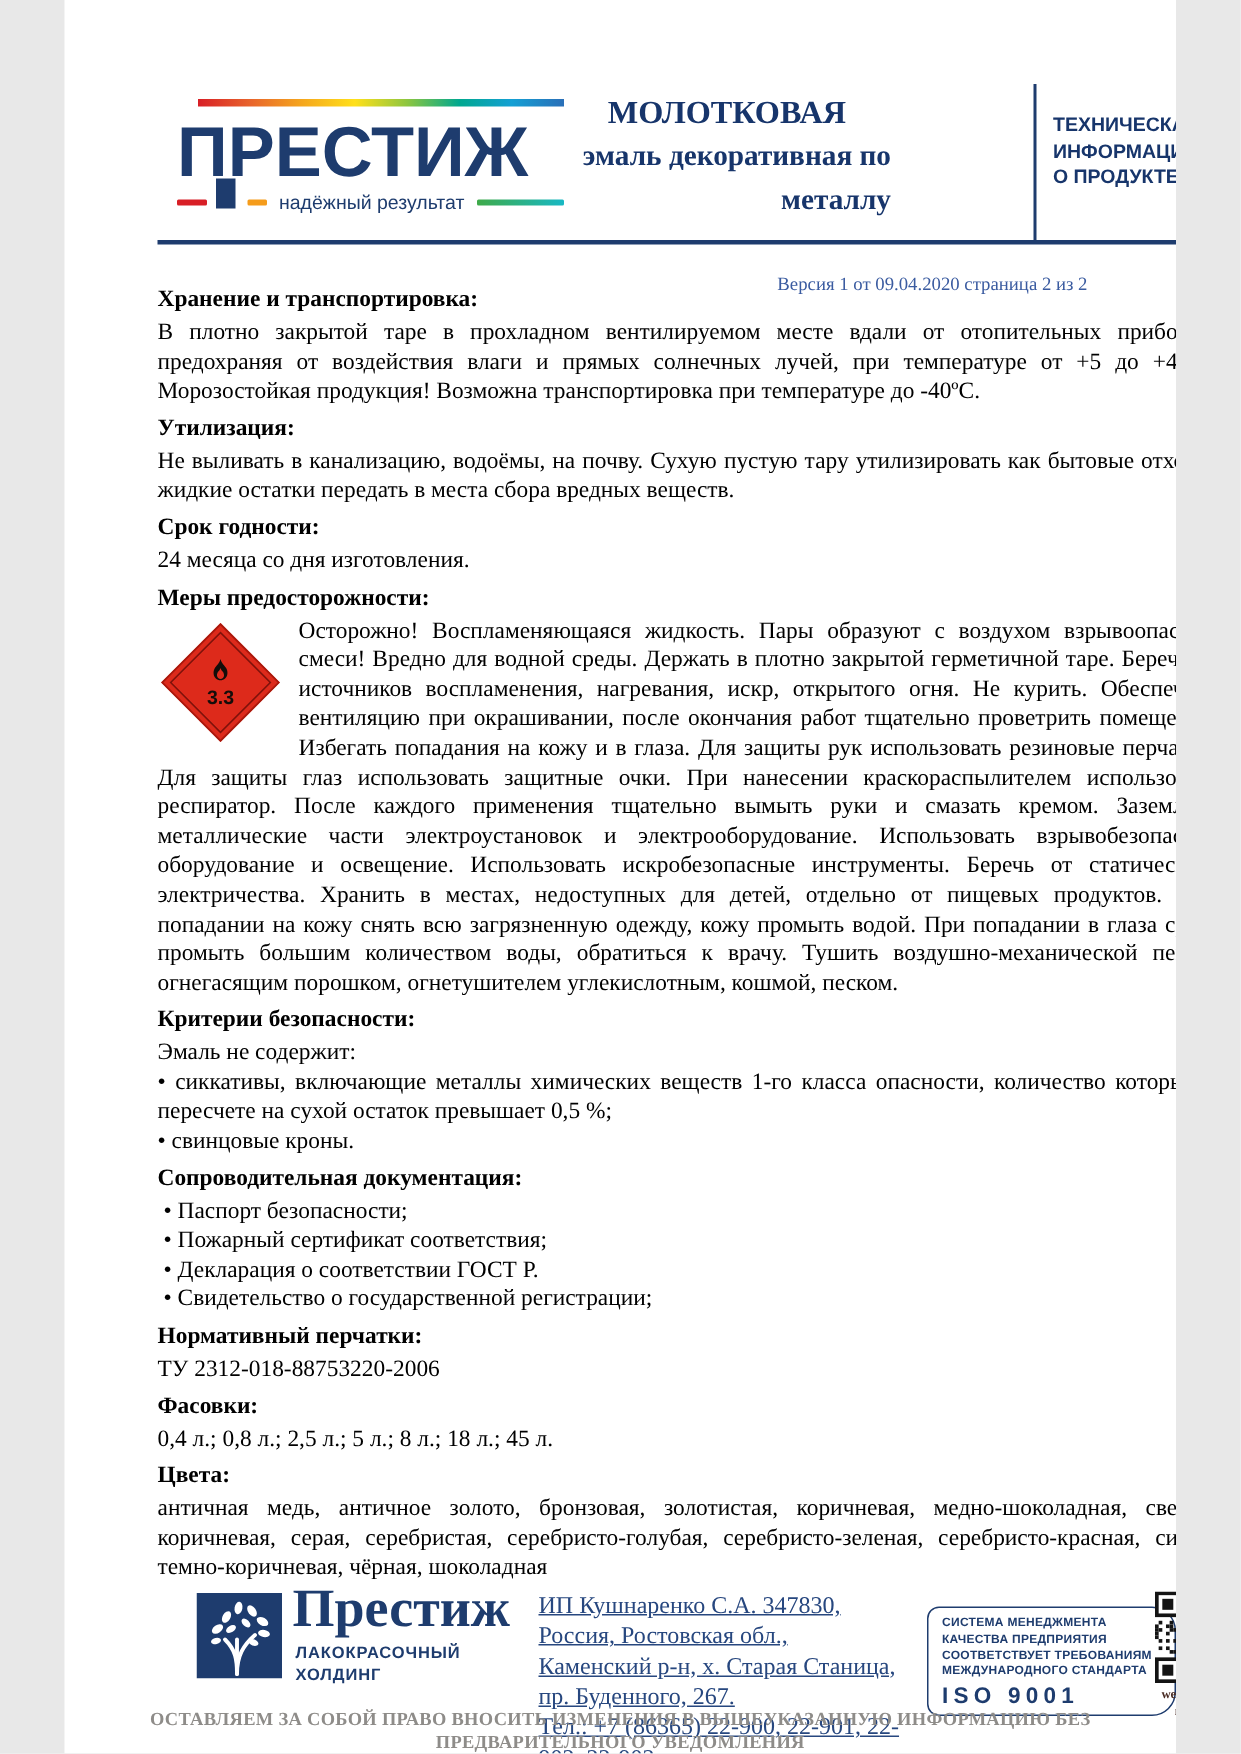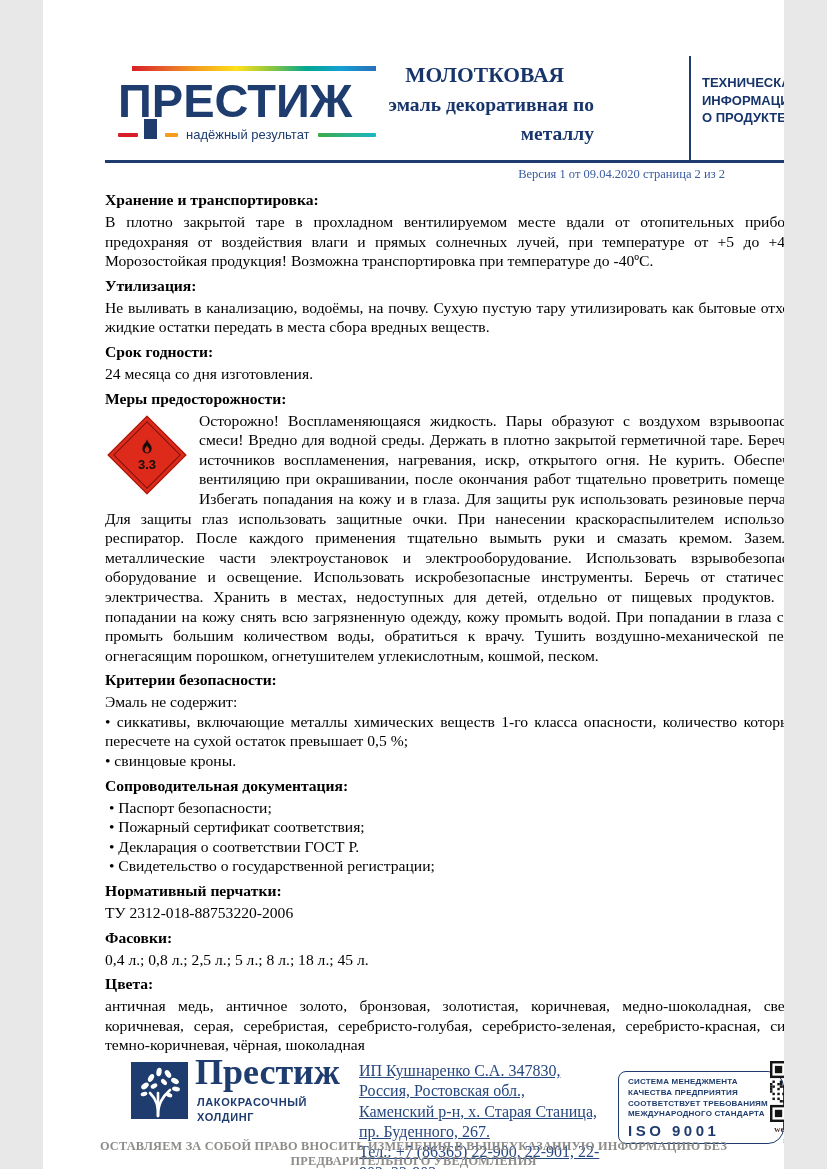--- a/index.html
+++ b/index.html
@@ -25,21 +25,21 @@
     background:linear-gradient(90deg,#3faa49,#18b8c4);}
   .title-block{position:absolute; right:190px; top:60px; width:270px; text-align:right;
     color:#17356b; font-weight:bold;}
   .title-main{font-size:21.5px; padding-right:30px; line-height:1.4;}
   .title-rest{font-size:19.5px; line-height:1.5; white-space:pre-line;}
   .header-vdivider{position:absolute; left:646px; top:56px; width:2px; height:105px; background:#1e3c6e;}
   .doc-type{position:absolute; left:659px; top:74px; width:120px;
     font-family:"Liberation Sans",sans-serif; font-weight:bold; font-size:13px;
     color:#17356b; line-height:1.35; white-space:pre-line;}
   .header-rule{position:absolute; left:62px; top:160px; width:706px; height:3px; background:#1e3c6e;}
-  .version-line{position:absolute; right:59px; top:167px; font-size:12.5px; color:#3a5ba0;}
+  .version-line{position:absolute; right:59px; top:182px; font-size:12.5px; color:#3a5ba0;}
   
   .main{position:absolute; left:62px; top:191px; width:707px; font-size:15.6px;}
   .sec-h{font-size:15.6px; font-weight:bold; margin:6px 0 3px; text-align:left;}
   .sec-p{margin:0; text-align:justify; line-height:19.6px;}
   .bullet-p{margin:0; text-align:justify; line-height:19.6px;}
   section{clear:none;}
   .clearfix::after{content:""; display:block; clear:both;}
   
   .hazard-box{float:left; width:80px; height:80px; margin:3px 13px 2px 1px; position:relative;}
   .diamond{position:absolute; left:13px; top:13px; width:54px; height:54px;

